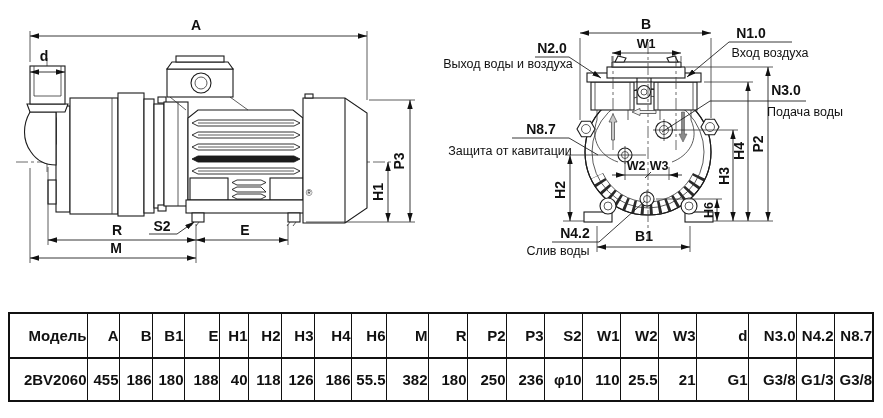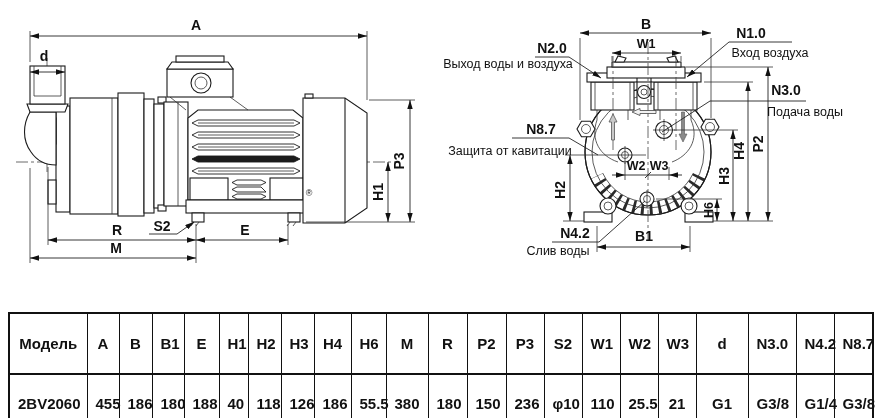--- a/index.html
+++ b/index.html
@@ -15,21 +15,21 @@
   .o{fill:none;stroke:#1b1b1b;stroke-width:1.1;}
   .ow{fill:#fff;stroke:#1b1b1b;stroke-width:1.1;}
   .t{fill:none;stroke:#333;stroke-width:0.8;}
   .d{fill:none;stroke:#222;stroke-width:0.9;}
   .cl{fill:none;stroke:#444;stroke-width:0.8;stroke-dasharray:12 3 3 3;}
   .fin{fill:#fff;stroke:#1b1b1b;stroke-width:0.9;}
   .findark{fill:#1b1b1b;stroke:#1b1b1b;stroke-width:0.9;}
   .ribband{fill:none;stroke:#2a2a2a;stroke-width:13;stroke-dasharray:2.8 5.7;}
   table.dims{position:absolute;left:8px;top:312px;width:864px;border-collapse:collapse;
              table-layout:fixed;border:2px solid #111;background:#fff;}
-  table.dims th,table.dims td{border:1px solid #111;text-align:center;padding:8px;
+  table.dims th,table.dims td{border:1px solid #111;text-align:right;padding:0;
              font-size:15px;font-weight:bold;font-family:"Liberation Sans",sans-serif;}
   table.dims th{height:43px;border-bottom:2px solid #111;}
   table.dims td{height:41px;}
 </style>
 </head>
 <body>
 
 <div class="page">
 
 <svg width="883" height="300" viewBox="0 0 883 300">
@@ -346,29 +346,29 @@
     <td>2BV2060</td>
     <td>455</td>
     <td>186</td>
     <td>180</td>
     <td>188</td>
     <td>40</td>
     <td>118</td>
     <td>126</td>
     <td>186</td>
     <td>55.5</td>
-    <td>380</td>
+    <td>382</td>
     <td>180</td>
-    <td>150</td>
+    <td>250</td>
     <td>236</td>
     <td>φ10</td>
     <td>110</td>
     <td>25.5</td>
     <td>21</td>
     <td>G1</td>
     <td>G3/8</td>
-    <td>G1/4</td>
+    <td>G1/3</td>
     <td>G3/8</td>
   </tr>
 </tbody>
     </table>
 
 </div>
 
 </body></html>

